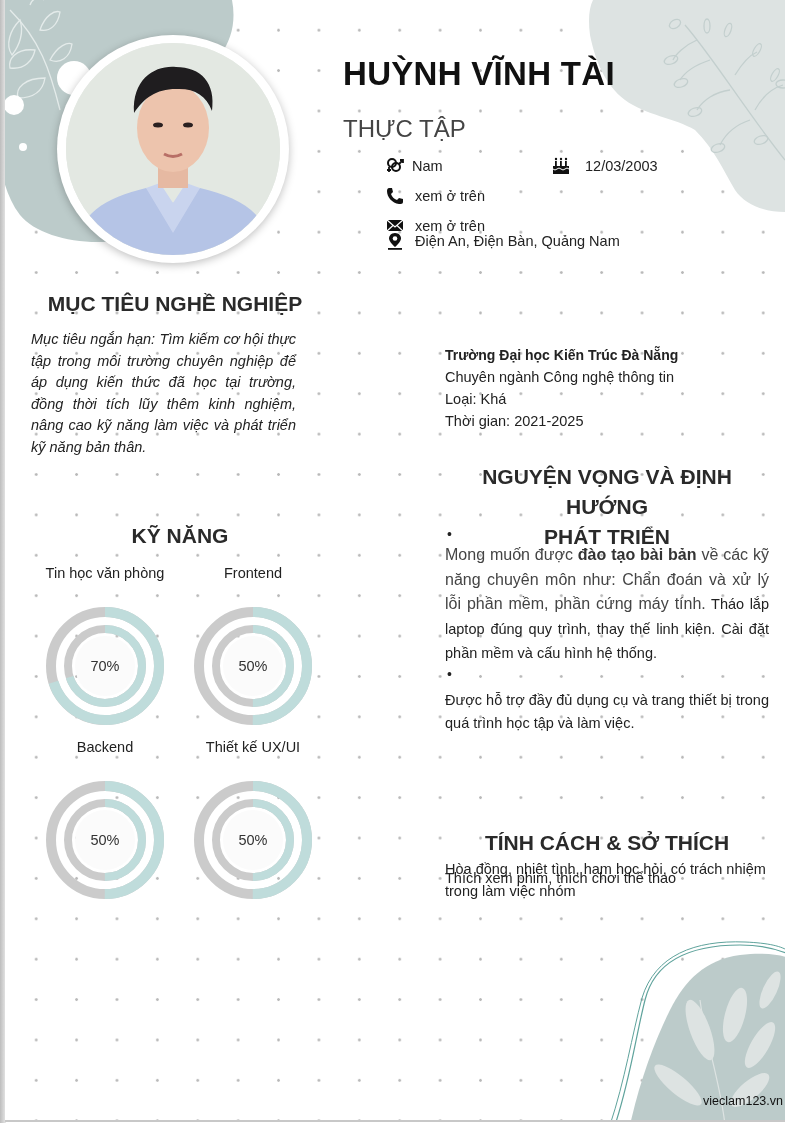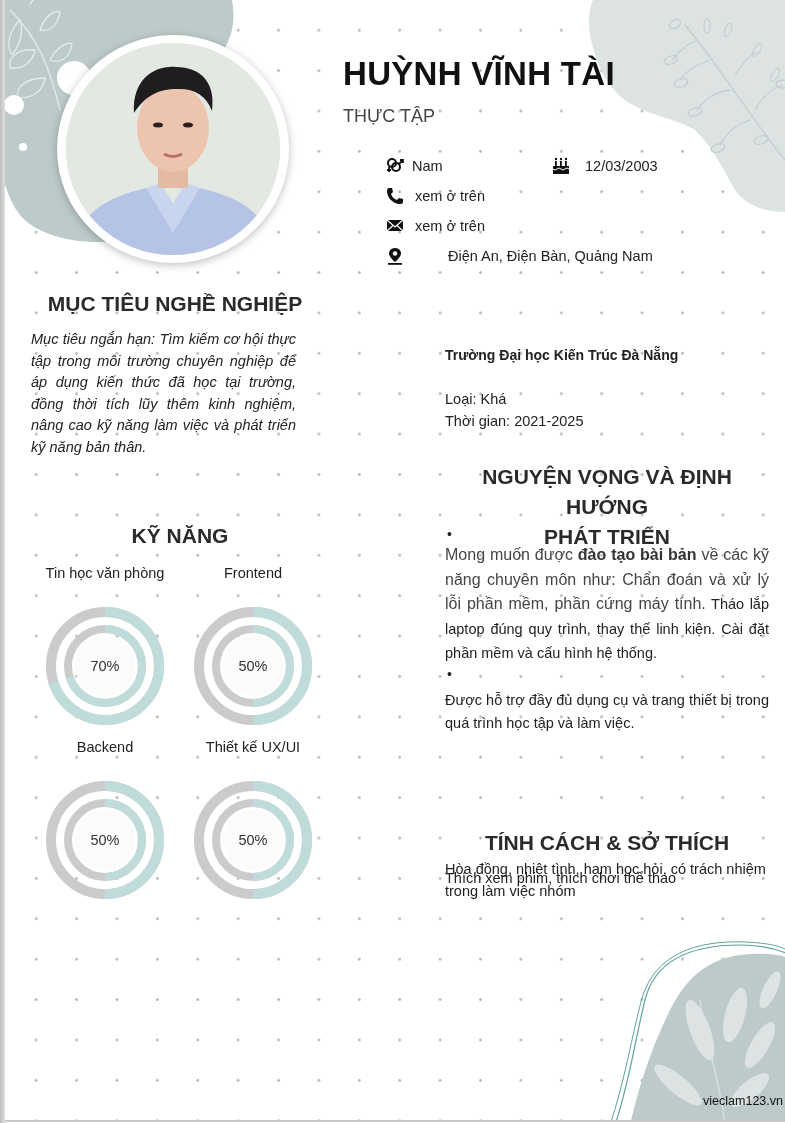--- a/index.html
+++ b/index.html
@@ -31,22 +31,22 @@
   .photo {
     position: absolute; left: 9px; top: 8px; width: 214px; height: 212px;
     border-radius: 50%; overflow: hidden;
     background: linear-gradient(#e7ebe6, #dfe4e0);
   }
   .name {
     position: absolute; left: 338px; top: 55px;
     font-size: 33px; font-weight: bold; color: #111; letter-spacing: 0.3px;
   }
   .role {
-    position: absolute; left: 338px; top: 106px;
-    font-size: 18px; color: #444;
+    position: absolute; left: 338px; top: 115px;
+    font-size: 24px; color: #444;
   }
   .info { position: absolute; font-size: 14.5px; color: #222; display:flex; align-items:center; }
   .info .ic { width: 20px; height: 18px; display:inline-block; margin-right: 10px; }
   .sec-title {
     position: absolute; font-size: 21px; font-weight: bold; color: #2a2a2a;
     text-align: center; line-height: 30px;
   }
   .para {
     position: absolute; font-size: 14.5px; line-height: 21.6px; color: #222;
     text-align: justify;
@@ -180,21 +180,21 @@
   </div>
   <div class="info" style="left:380px;top:217px;">
     <span class="ic">
       <svg width="20" height="18" viewBox="0 0 20 18">
           <rect x="2" y="3" width="16" height="11" fill="#111"></rect>
           <path d="M2 3 L10 10 L18 3 M2 14 L8 8.5 M18 14 L12 8.5" stroke="#fff" stroke-width="1.2" fill="none"></path>
         </svg>
     </span>
     <span>xem ở trên</span>
   </div>
-  <div class="info" style="left:380px;top:247px;gap:33px;">
+  <div class="info" style="left:380px;top:232px;">
     <span class="ic">
       <svg width="20" height="18" viewBox="0 0 20 18">
           <path d="M10 1 C6 1 4 4 4 6.5 C4 10 10 15 10 15 C10 15 16 10 16 6.5 C16 4 14 1 10 1Z" fill="#111"></path>
           <circle cx="10" cy="6.5" r="2.3" fill="#fff"></circle>
           <rect x="3" y="16" width="14" height="1.8" fill="#111"></rect>
         </svg>
     </span>
     <span>Điện An, Điện Bàn, Quảng Nam</span>
   </div>
 
@@ -243,20 +243,21 @@
       <circle cx="60" cy="60" r="30" fill="#fbfbfb"></circle>
       <circle cx="60" cy="60" r="54" stroke="#cbcbcb" stroke-width="10" fill="none"></circle>
       <circle cx="60" cy="60" r="54" stroke="#bfdcdb" stroke-width="10" fill="none" stroke-dasharray="169.6 339.3" transform="rotate(-90 60 60)"></circle>
       <circle cx="60" cy="60" r="37" stroke="#cbcbcb" stroke-width="8" fill="none"></circle>
       <circle cx="60" cy="60" r="37" stroke="#bfdcdb" stroke-width="8" fill="none" stroke-dasharray="116.2 232.5" transform="rotate(-90 60 60)"></circle>
     </svg>
     <div class="pct">50%</div>
   </div>
 
   <div class="edu" style="top:347px;font-weight:bold;font-size:14px;">Trường Đại học Kiến Trúc Đà Nẵng</div>
+  <div class="edu" style="top:369px;">Chuyên ngành Công nghệ thông tin</div>
   <div class="edu" style="top:391px;">Loại: Khá</div>
   <div class="edu" style="top:413px;">Thời gian: 2021-2025</div>
 
   <div class="sec-title" style="left:440px;top:462px;width:324px;">
     <div>NGUYỆN VỌNG VÀ ĐỊNH HƯỚNG</div>
     <div>PHÁT TRIỂN</div>
   </div>
 
   <div class="bullet" style="top:526px;">•</div>
   <div class="asp" style="top:543px;font-size:16px;line-height:24.5px;color:#444;">

